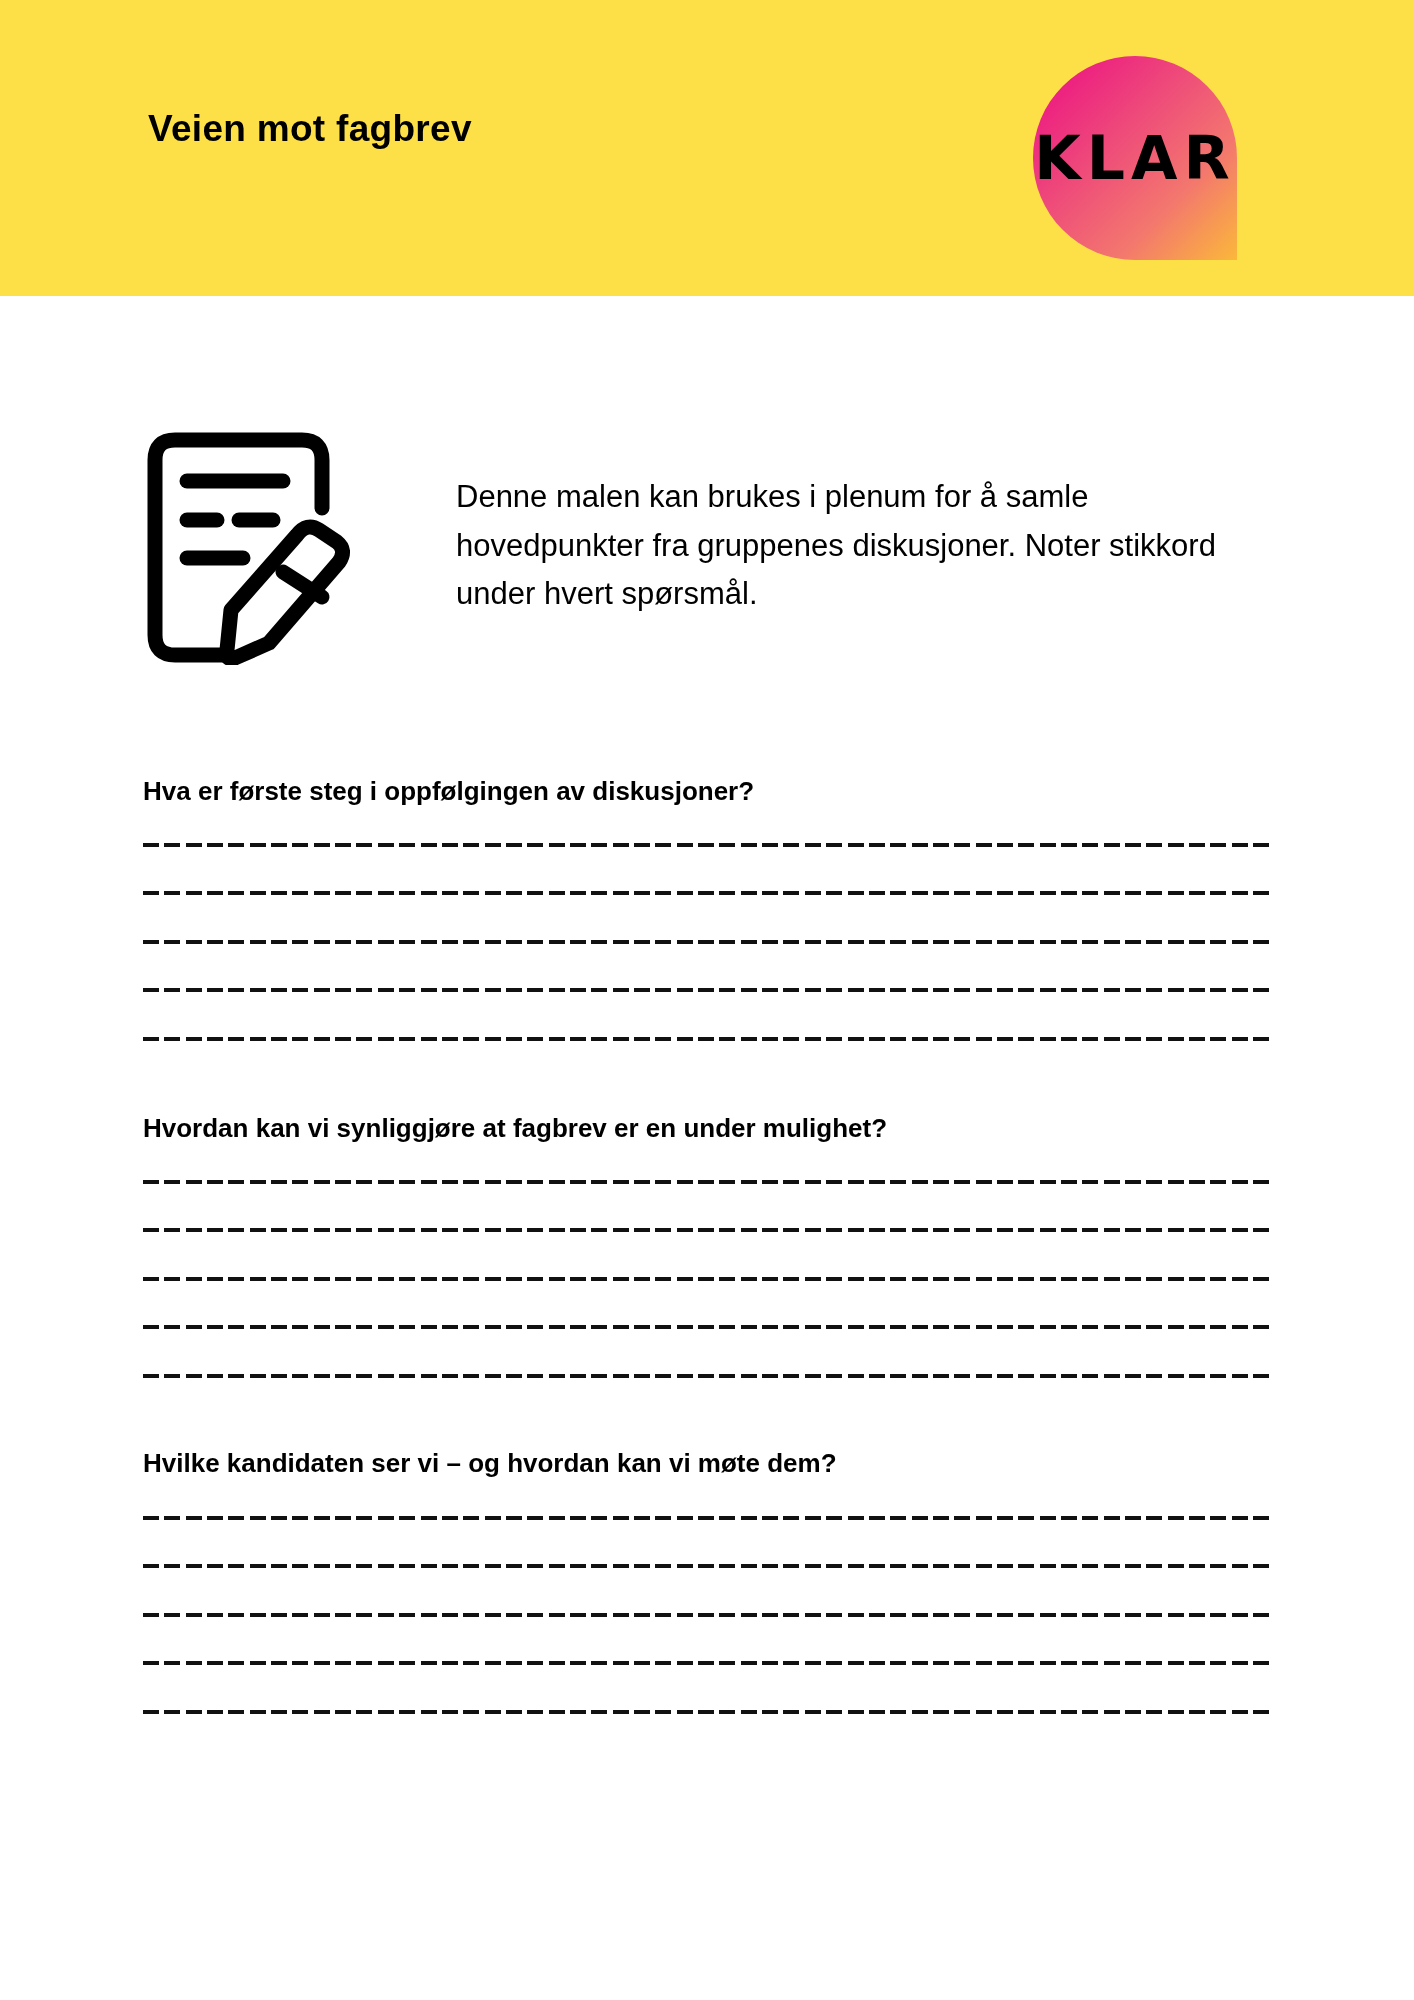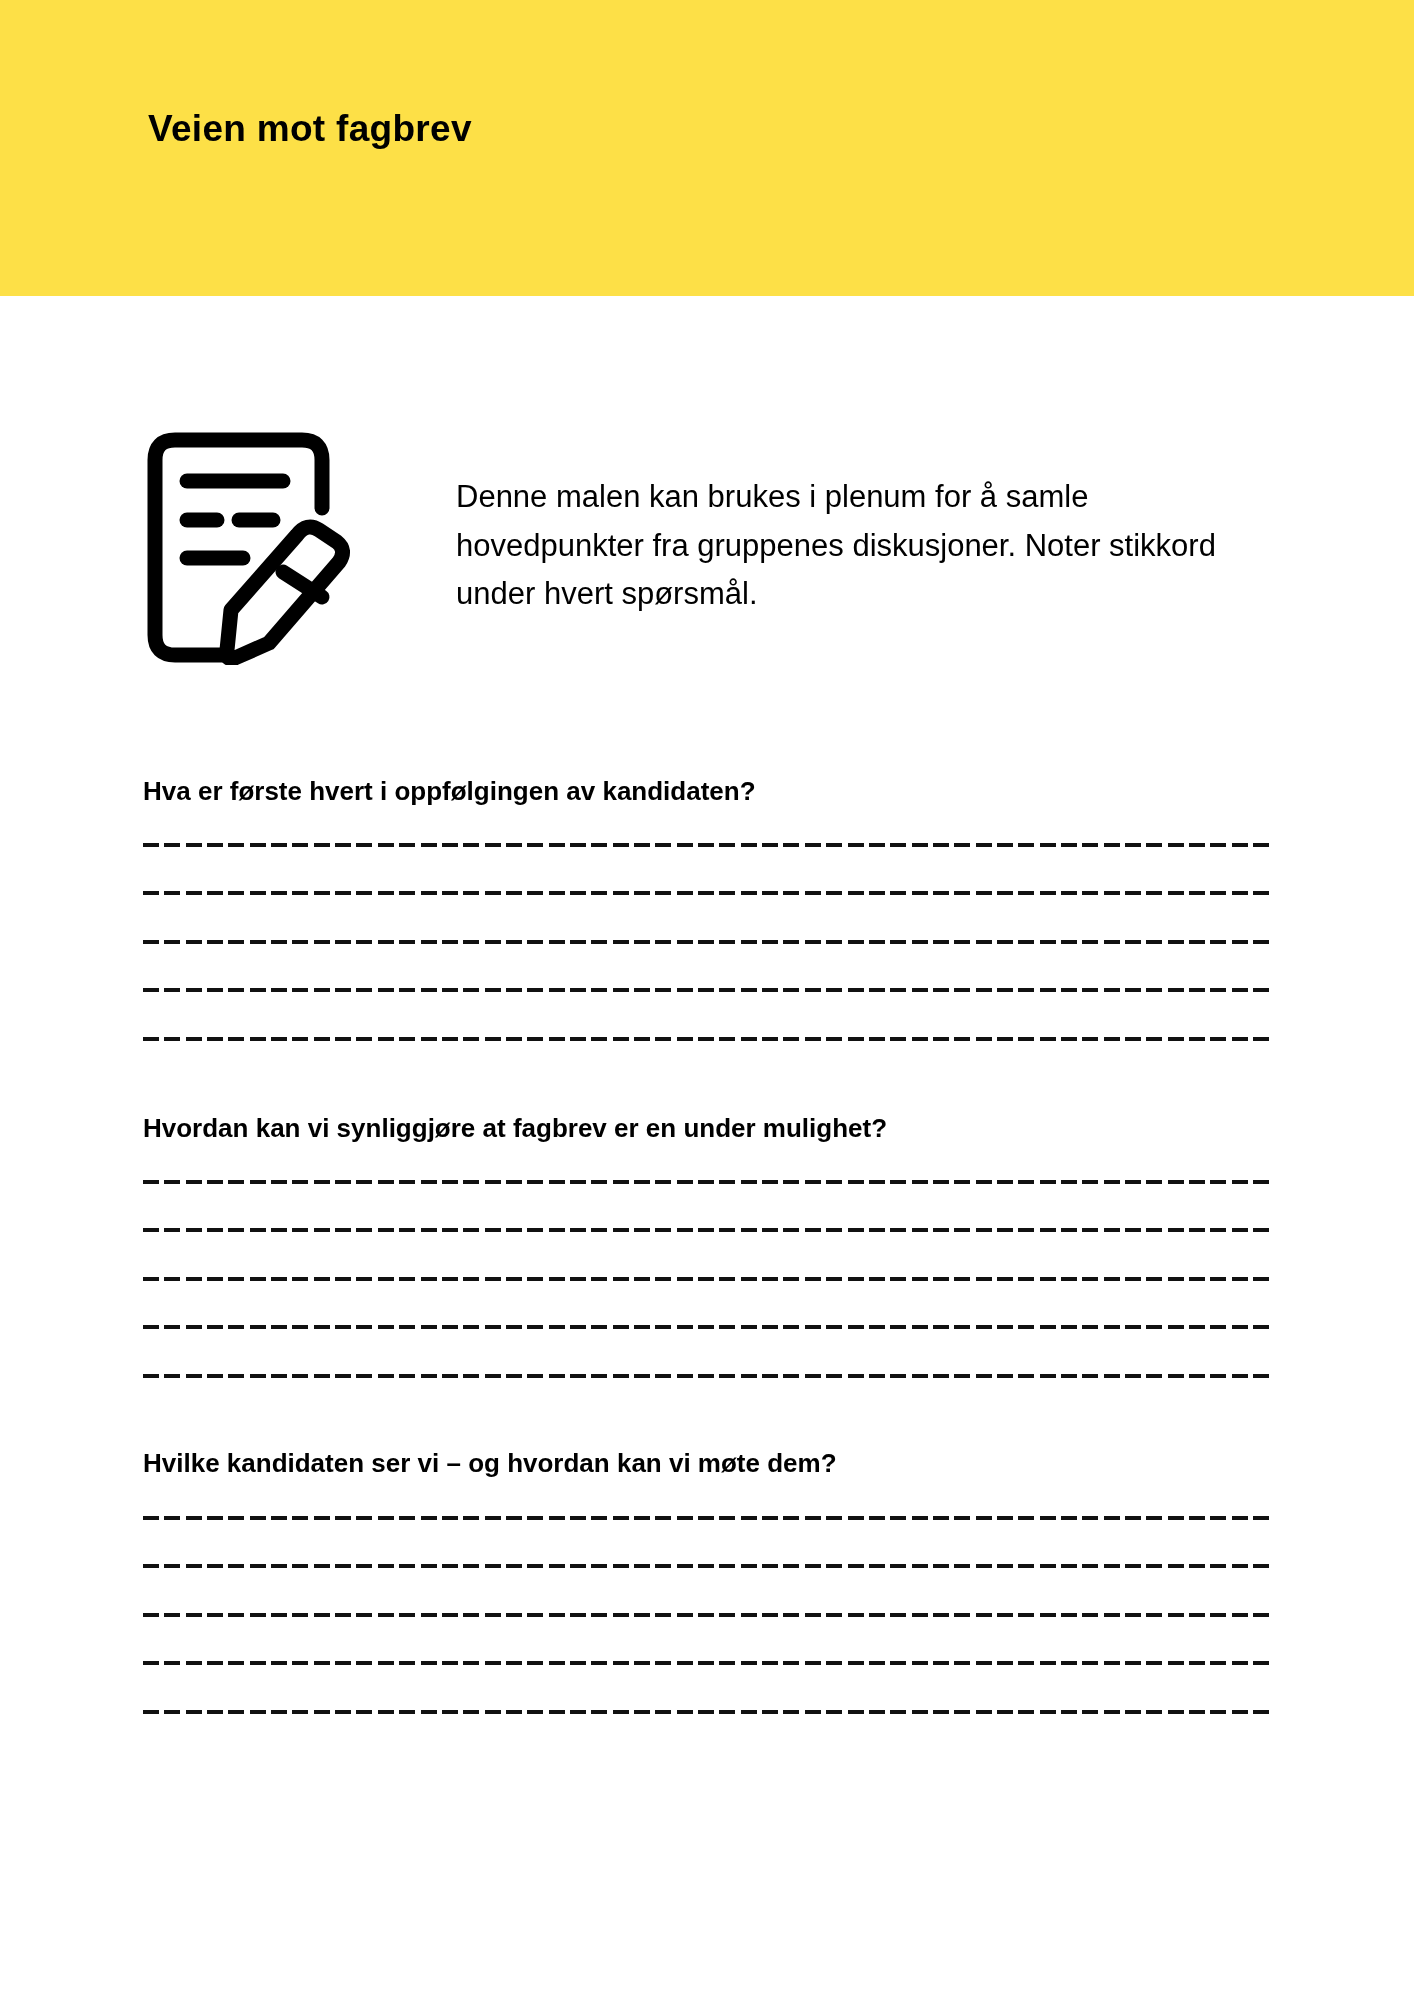--- a/index.html
+++ b/index.html
@@ -42,35 +42,38 @@
     .line {
       position: absolute; left: 143px; width: 1128px; height: 4px;
       background-image: repeating-linear-gradient(to right, #111 0 16px, transparent 16px 21.35px);
     }
   </style>
 </head>
 <body>
 
 <div class="header">
   <div class="subtitle">Veien mot fagbrev</div>
+  <div class="logo">
+    <span class="logo-text">KLAR</span>
+  </div>
 </div>
 
 <svg class="doc-icon" viewBox="0 0 206 235" fill="none" stroke="#000" stroke-width="15" stroke-linecap="round" stroke-linejoin="round">
   <path d="M78 225 H28 Q8 225 8 205 V30 Q8 10 28 10 H155 Q175 10 175 30 V78"></path>
   <line x1="40" y1="51" x2="136" y2="51"></line>
   <line x1="40" y1="90" x2="70" y2="90"></line>
   <line x1="92" y1="90" x2="126" y2="90"></line>
   <line x1="40" y1="128" x2="96" y2="128"></line>
   <path d="M150 117 Q160 104 172 112 L190 124 Q200 132 192 144 L122 225 L88 240 Q78 243 80 232 L84 192 Z" transform="translate(0,-12)"></path>
   <line x1="136" y1="142" x2="175" y2="167"></line>
 </svg>
 
 <div class="intro">Denne malen kan brukes i plenum for å samle hovedpunkter fra gruppenes diskusjoner. Noter stikkord under hvert spørsmål.</div>
 
-<div class="question" style="top:776px">Hva er første hvert i oppfølgingen av kandidaten?</div>
+<div class="question" style="top:776px">Hva er første steg i oppfølgingen av diskusjoner?</div>
 <div class="line" style="top:843px"></div>
 <div class="line" style="top:891px"></div>
 <div class="line" style="top:940px"></div>
 <div class="line" style="top:988px"></div>
 <div class="line" style="top:1037px"></div>
 
 <div class="question" style="top:1113px">Hvordan kan vi synliggjøre at fagbrev er en under mulighet?</div>
 <div class="line" style="top:1180px"></div>
 <div class="line" style="top:1228px"></div>
 <div class="line" style="top:1277px"></div>

